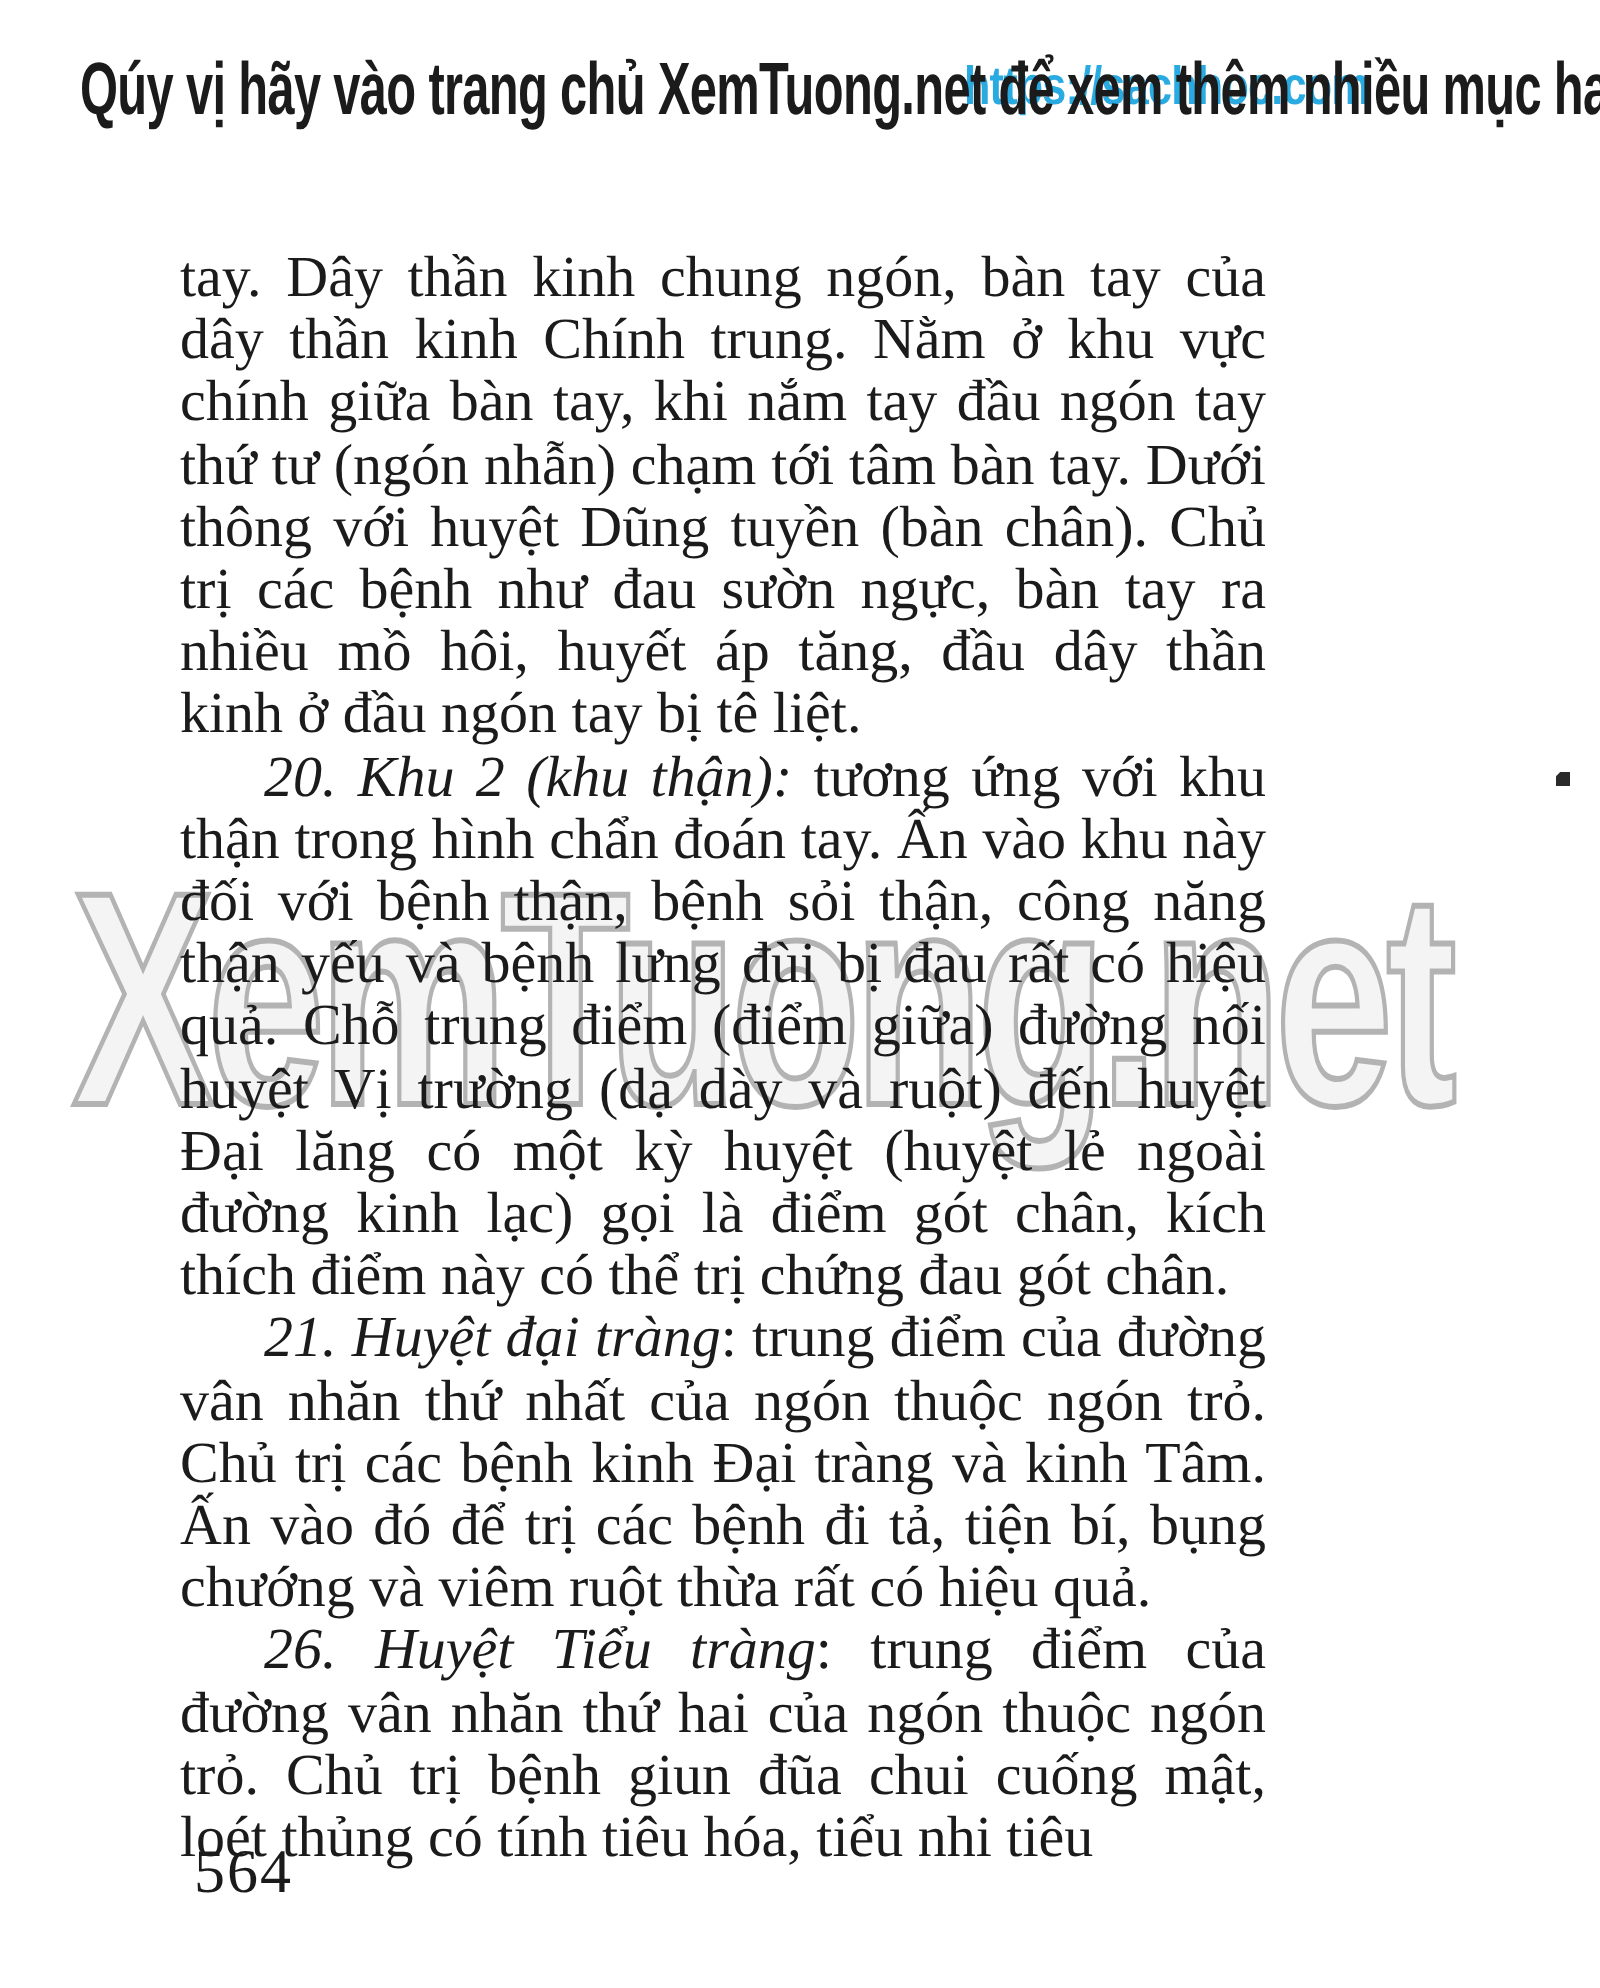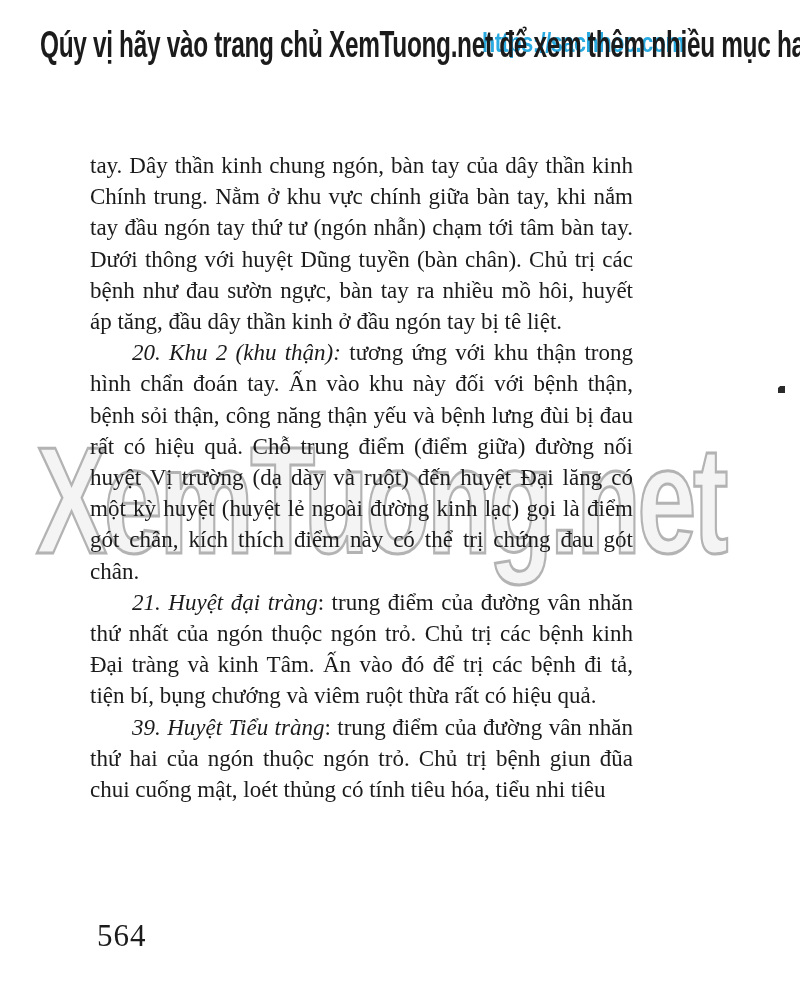--- a/index.html
+++ b/index.html
@@ -49,22 +49,22 @@
     color:var(--wm-fill);
     -webkit-text-stroke:3px var(--wm-outline);
     text-stroke:3px var(--wm-outline);
     transform:scaleX(0.70);transform-origin:left center;
     letter-spacing:-5px;
     user-select:none;
   }
 
   
   .body-text{
-    position:absolute;left:90px;top:150px;width:543px;z-index:2;
-    font-size:23px;line-height:31.2px;
+    position:absolute;left:90px;top:124px;width:543px;z-index:2;
+    font-size:29px;line-height:31.2px;
     text-align:justify;
   }
   .body-text p{margin:0;padding:0;}
   .body-text p.indent{text-indent:42px;}
   .para-lead{font-style:italic;}
 
   
   .page-number{
     position:absolute;left:97px;top:918px;z-index:2;
     font-size:31px;letter-spacing:1px;
@@ -86,20 +86,20 @@
     <span class="promo-url">https://sachhoc.com</span>
     <span class="promo-text">Qúy vị hãy vào trang chủ XemTuong.net để xem thêm nhiều mục hay khác</span>
   </div>
 
   <div class="watermark">XemTuong.net</div>
 
   <div class="body-text">
     <p><span class="para-lead"></span><span>tay. Dây thần kinh chung ngón, bàn tay của dây thần kinh Chính trung. Nằm ở khu vực chính giữa bàn tay, khi nắm tay đầu ngón tay thứ tư (ngón nhẫn) chạm tới tâm bàn tay. Dưới thông với huyệt Dũng tuyền (bàn chân). Chủ trị các bệnh như đau sườn ngực, bàn tay ra nhiều mồ hôi, huyết áp tăng, đầu dây thần kinh ở đầu ngón tay bị tê liệt.</span></p>
     <p class="indent"><span class="para-lead">20. Khu 2 (khu thận):</span><span> tương ứng với khu thận trong hình chẩn đoán tay. Ấn vào khu này đối với bệnh thận, bệnh sỏi thận, công năng thận yếu và bệnh lưng đùi bị đau rất có hiệu quả. Chỗ trung điểm (điểm giữa) đường nối huyệt Vị trường (dạ dày và ruột) đến huyệt Đại lăng có một kỳ huyệt (huyệt lẻ ngoài đường kinh lạc) gọi là điểm gót chân, kích thích điểm này có thể trị chứng đau gót chân.</span></p>
     <p class="indent"><span class="para-lead">21. Huyệt đại tràng</span><span>: trung điểm của đường vân nhăn thứ nhất của ngón thuộc ngón trỏ. Chủ trị các bệnh kinh Đại tràng và kinh Tâm. Ấn vào đó để trị các bệnh đi tả, tiện bí, bụng chướng và viêm ruột thừa rất có hiệu quả.</span></p>
-    <p class="indent"><span class="para-lead">39. Huyệt Tiểu tràng</span><span>: trung điểm của đường vân nhăn thứ hai của ngón thuộc ngón trỏ. Chủ trị bệnh giun đũa chui cuống mật, loét thủng có tính tiêu hóa, tiểu nhi tiêu</span></p>
+    <p class="indent"><span class="para-lead">26. Huyệt Tiểu tràng</span><span>: trung điểm của đường vân nhăn thứ hai của ngón thuộc ngón trỏ. Chủ trị bệnh giun đũa chui cuống mật, loét thủng có tính tiêu hóa, tiểu nhi tiêu</span></p>
   </div>
 
   <div class="artifact-dot"></div>
 
   <div class="page-number">564</div>
 
 </div>
 
 </body></html>

